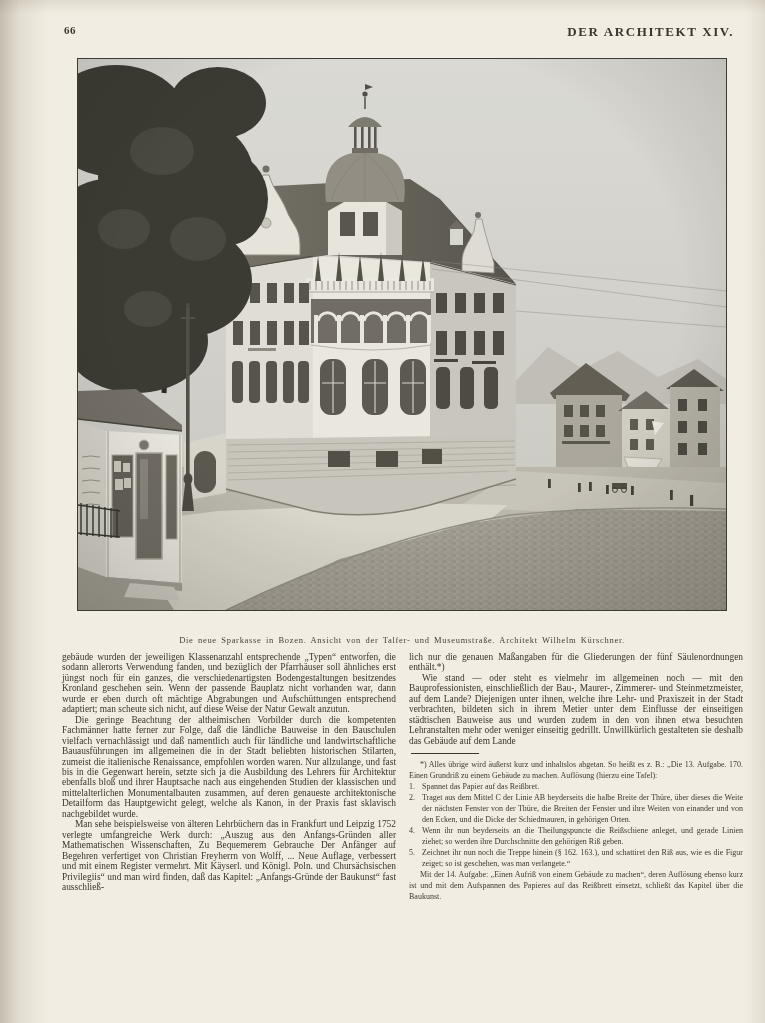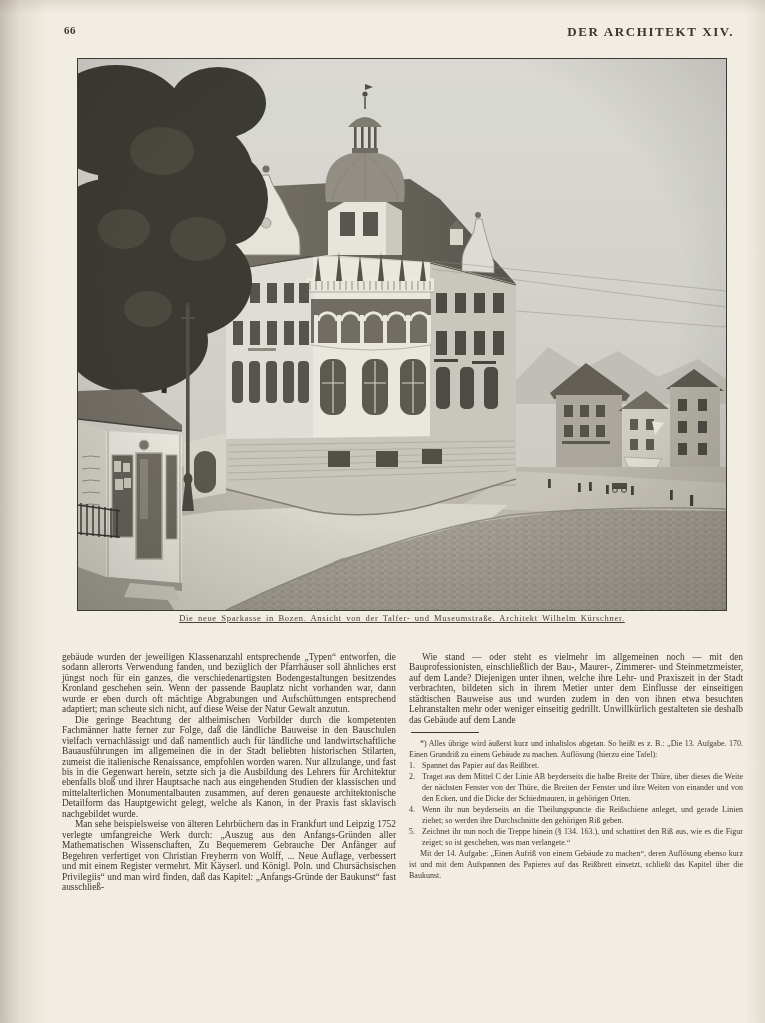--- a/index.html
+++ b/index.html
@@ -15,22 +15,22 @@
 
   .hdr{position:absolute;top:24px;left:64px;width:670px;display:flex;
        justify-content:space-between;align-items:flex-start;color:#393530;gap:20px;}
   .hdr .pageno{font-size:11px;font-weight:bold;letter-spacing:.5px;}
   .hdr .journal{font-size:13px;font-weight:bold;letter-spacing:1.6px;}
 
   figure.photo-fig{position:absolute;left:77px;top:58px;margin:0;width:650px;}
   .photo-frame{width:650px;height:553px;border:1px solid #3c3a34;box-sizing:border-box;
        background:#cfccc5;}
   .photo-frame svg{display:block;}
-  figcaption{margin-top:2px;text-align:center;font-size:8.5px;letter-spacing:.7px;
-       word-spacing:1.6px;color:#45413a;text-decoration:underline;}
+  figcaption{margin-top:24px;text-align:center;font-size:8.5px;letter-spacing:.7px;
+       word-spacing:1.6px;color:#45413a;}
 
   .columns{position:absolute;left:62px;top:652px;width:682px;display:flex;gap:13px;
        color:#3a362f;}
   .col{width:334px;font-size:9.4px;line-height:10.45px;text-align:justify;
        -webkit-hyphens:auto;hyphens:auto;}
   .col p{margin:0;}
   .indent{text-indent:13px;}
   .fn-rule{width:68px;border-top:1px solid #3a362f;margin:7px 0 5px 2px;height:0;}
   .footnote{font-size:8px;line-height:11px;text-align:justify;color:#3d3932;}
   .fn-intro{text-indent:11px;margin-bottom:1px;}
@@ -339,25 +339,26 @@
     <figcaption>Die neue Sparkasse in Bozen. Ansicht von der Talfer- und Museumstraße. Architekt Wilhelm Kürschner.</figcaption>
   </figure>
 
   <main class="columns">
     <section class="col">
       <p>gebäude wurden der jeweiligen Klassenanzahl entsprechende „Typen“ entworfen, die sodann allerorts Verwendung fanden, und bezüglich der Pfarrhäuser soll ähnliches erst jüngst noch für ein ganzes, die verschiedenartigsten Bodengestaltungen besitzendes Kronland geschehen sein. Wenn der passende Bauplatz nicht vorhanden war, dann wurde er eben durch oft mächtige Abgrabungen und Aufschüttungen entsprechend adaptiert; man scheute sich nicht, auf diese Weise der Natur Gewalt anzutun.</p>
       <p class="indent">Die geringe Beachtung der altheimischen Vorbilder durch die kompetenten Fachmänner hatte ferner zur Folge, daß die ländliche Bauweise in den Bauschulen vielfach vernachlässigt und daß namentlich auch für ländliche und landwirtschaftliche Bauausführungen im allgemeinen die in der Stadt beliebten historischen Stilarten, zumeist die italienische Renaissance, empfohlen worden waren. Nur allzulange, und fast bis in die Gegenwart herein, setzte sich ja die Ausbildung des Lehrers für Architektur ebenfalls bloß und ihrer Hauptsache nach aus eingehenden Studien der klassischen und mittelalterlichen Monumentalbauten zusammen, auf deren genaueste architektonische Detailform das Hauptgewicht gelegt, welche als Kanon, in der Praxis fast sklavisch nachgebildet wurde.</p>
       <p class="indent">Man sehe beispielsweise von älteren Lehrbüchern das in Frankfurt und Leipzig 1752 verlegte umfangreiche Werk durch: „Auszug aus den Anfangs-Gründen aller Mathematischen Wissenschaften, Zu Bequemerem Gebrauche Der Anfänger auf Begehren verfertiget von Christian Freyherrn von Wolff, ... Neue Auflage, verbessert und mit einem Register vermehrt. Mit Käyserl. und Königl. Poln. und Chursächsischen Privilegiis“ und man wird finden, daß das Kapitel: „Anfangs-Gründe der Baukunst“ fast ausschließ-</p>
     </section>
     <section class="col">
+      <p>lich nur die genauen Maßangaben für die Gliederungen der fünf Säulenordnungen enthält.*)</p>
       <p class="indent">Wie stand — oder steht es vielmehr im allgemeinen noch — mit den Bauprofessionisten, einschließlich der Bau-, Maurer-, Zimmerer- und Steinmetzmeister, auf dem Lande? Diejenigen unter ihnen, welche ihre Lehr- und Praxiszeit in der Stadt verbrachten, bildeten sich in ihrem Metier unter dem Einflusse der einseitigen städtischen Bauweise aus und wurden zudem in den von ihnen etwa besuchten Lehranstalten mehr oder weniger einseitig gedrillt. Unwillkürlich gestalteten sie deshalb das Gebäude auf dem Lande</p>
       <div class="fn-rule"></div>
       <div class="footnote">
         <p class="fn-intro">*) Alles übrige wird äußerst kurz und inhaltslos abgetan. So heißt es z. B.: „Die 13. Aufgabe. 170. Einen Grundriß zu einem Gebäude zu machen. Auflösung (hierzu eine Tafel):</p>
         <p class="fn-item"><span class="num">1.</span><span>Spannet das Papier auf das Reißbret.</span></p>
         <p class="fn-item"><span class="num">2.</span><span>Traget aus dem Mittel C der Linie AB beyderseits die halbe Breite der Thüre, über dieses die Weite der nächsten Fenster von der Thüre, die Breiten der Fenster und ihre Weiten von einander und von den Ecken, und die Dicke der Schiedmauren, in gehörigen Orten.</span></p>
         <p class="fn-item"><span class="num">4.</span><span>Wenn ihr nun beyderseits an die Theilungspuncte die Reißschiene anleget, und gerade Linien ziehet; so werden ihre Durchschnitte den gehörigen Riß geben.</span></p>
-        <p class="fn-item"><span class="num">5.</span><span>Zeichnet ihr nun noch die Treppe hinein (§ 134. 163.), und schattiret den Riß aus, wie es die Figur zeiget; so ist geschehen, was man verlangete.“</span></p>
+        <p class="fn-item"><span class="num">5.</span><span>Zeichnet ihr nun noch die Treppe hinein (§ 162. 163.), und schattiret den Riß aus, wie es die Figur zeiget; so ist geschehen, was man verlangete.“</span></p>
         <p class="fn-closing">Mit der 14. Aufgabe: „Einen Aufriß von einem Gebäude zu machen“, deren Auflösung ebenso kurz ist und mit dem Aufspannen des Papieres auf das Reißbrett einsetzt, schließt das Kapitel über die Baukunst.</p>
       </div>
     </section>
   </main>
 </div>
 
 </body></html>

